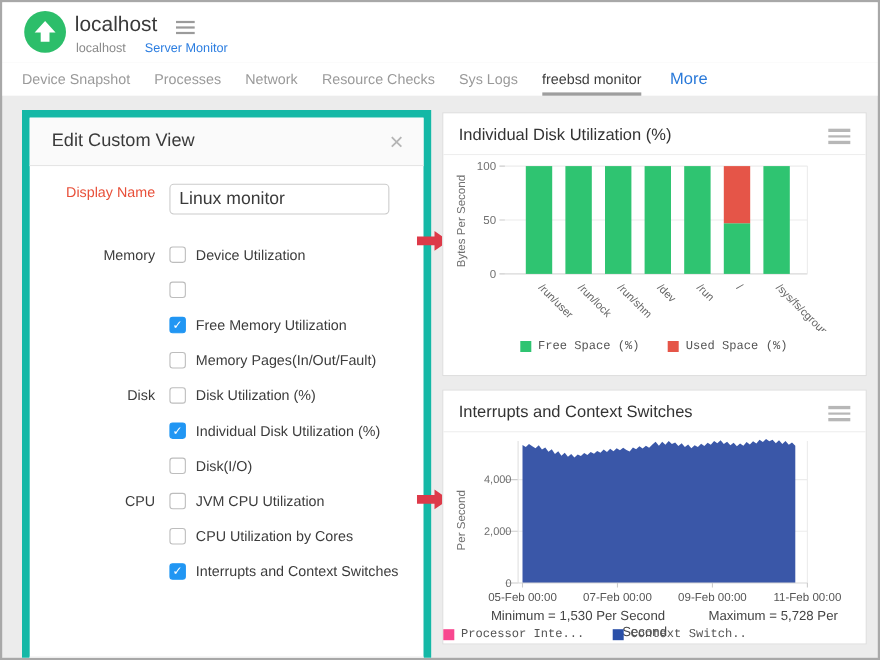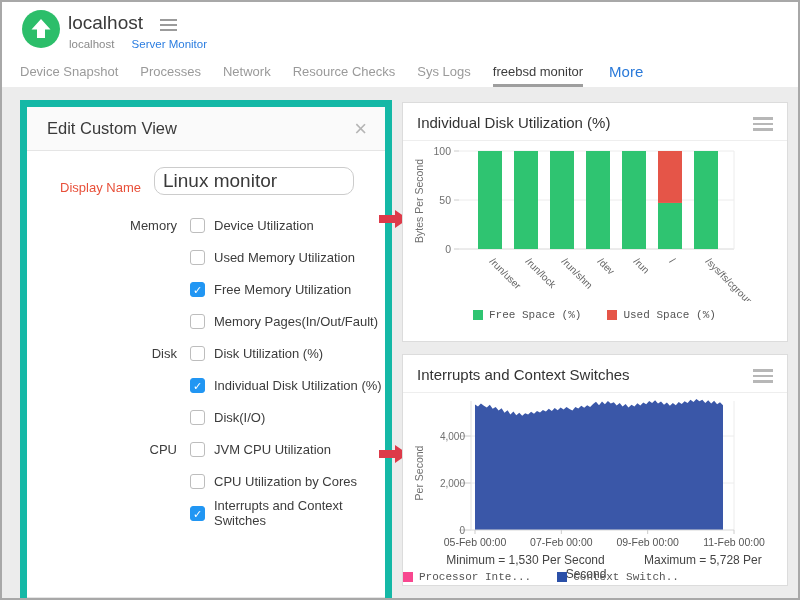--- a/index.html
+++ b/index.html
@@ -21,25 +21,25 @@
   .tab { font-size:13px; color:#9a9a9a; margin-right:22px; display:flex; align-items:center; cursor:pointer; border-bottom:3px solid transparent; padding-top:2px; }
   .tab.active { color:#3c3c3c; border-bottom-color:#9e9e9e; }
   .tab.more { color:#2979d9; font-size:15px; margin-left:4px; }
 
   
   .modal { position:absolute; left:18px; top:98px; width:372px; height:560px; background:#fff; border:7px solid #14b8a6; }
   .m-hdr { height:44px; background:#fafafa; border-bottom:1px solid #e5e5e5; display:flex; align-items:center; padding:0 18px 0 20px; }
   .m-hdr .t { font-size:16.5px; color:#3a3a3a; flex:1; }
   .m-hdr .x { font-size:22px; color:#b5b5b5; cursor:pointer; line-height:1; }
   .m-body { padding-top:16px; }
-  .frow { display:flex; align-items:flex-end; margin-bottom:14px; }
+  .frow { display:flex; align-items:flex-start; margin-bottom:20px; }
   .col-lab { width:114px; text-align:right; font-size:13px; color:#3c3c3c; flex:none; }
   .frow .col-lab { color:#e8503a; }
-  .frow input { margin-left:13px; width:200px; height:28px; border:1px solid #ccc; border-radius:10px; padding:0 8px; font-size:19px; color:#3a3a3a; font-family:"Liberation Sans", sans-serif; }
-  .grp-rows { margin-top:12px;margin-left:36px; }
+  .frow input { margin-left:13px; width:200px; height:28px; border:1px solid #ccc; border-radius:4px; padding:0 8px; font-size:16px; color:#3a3a3a; font-family:"Liberation Sans", sans-serif; }
+  .grp-rows { margin-top:12px; }
   .crow { display:flex; align-items:center; height:32px; }
   .cb { width:15px; height:15px; border:1px solid #bdbdbd; border-radius:3px; background:#fff; margin-left:13px; flex:none; cursor:pointer; font-size:11px; line-height:14px; text-align:center; color:#fff; }
   .cb.on { background:#2196f3; border-color:#2196f3; }
   .crow .ilab { margin-left:9px; font-size:13px; color:#3c3c3c; cursor:pointer; }
   .m-foot { position:absolute; bottom:0; left:0; width:100%; height:56px; border-top:1px solid #e5e5e5; background:#fff; }
   .m-foot button { margin:13px 0 0 15px; padding:6px 13px; font-size:13px; color:#404040; background:#f4f4f4; border:1px solid #c9c9c9; border-radius:3px; cursor:pointer; font-family:"Liberation Sans", sans-serif; }
 
   
   .arrow { position:absolute; left:377px; }
   .arrow.a1 { top:207px; } .arrow.a2 { top:442px; }
@@ -106,21 +106,20 @@
       </div>
       <div class="grp-rows" id="groups">
           <div class="crow">
             <span class="col-lab">Memory</span>
             <span class="cb"></span>
             <span class="ilab">Device Utilization</span>
           </div>
           <div class="crow">
             <span class="col-lab"></span>
             <span class="cb"></span>
-            <span class="ilab">Used Memory Utilization</span>
           </div>
           <div class="crow">
             <span class="col-lab"></span>
             <span class="cb on">✓</span>
             <span class="ilab">Free Memory Utilization</span>
           </div>
           <div class="crow">
             <span class="col-lab"></span>
             <span class="cb"></span>
             <span class="ilab">Memory Pages(In/Out/Fault)</span>

